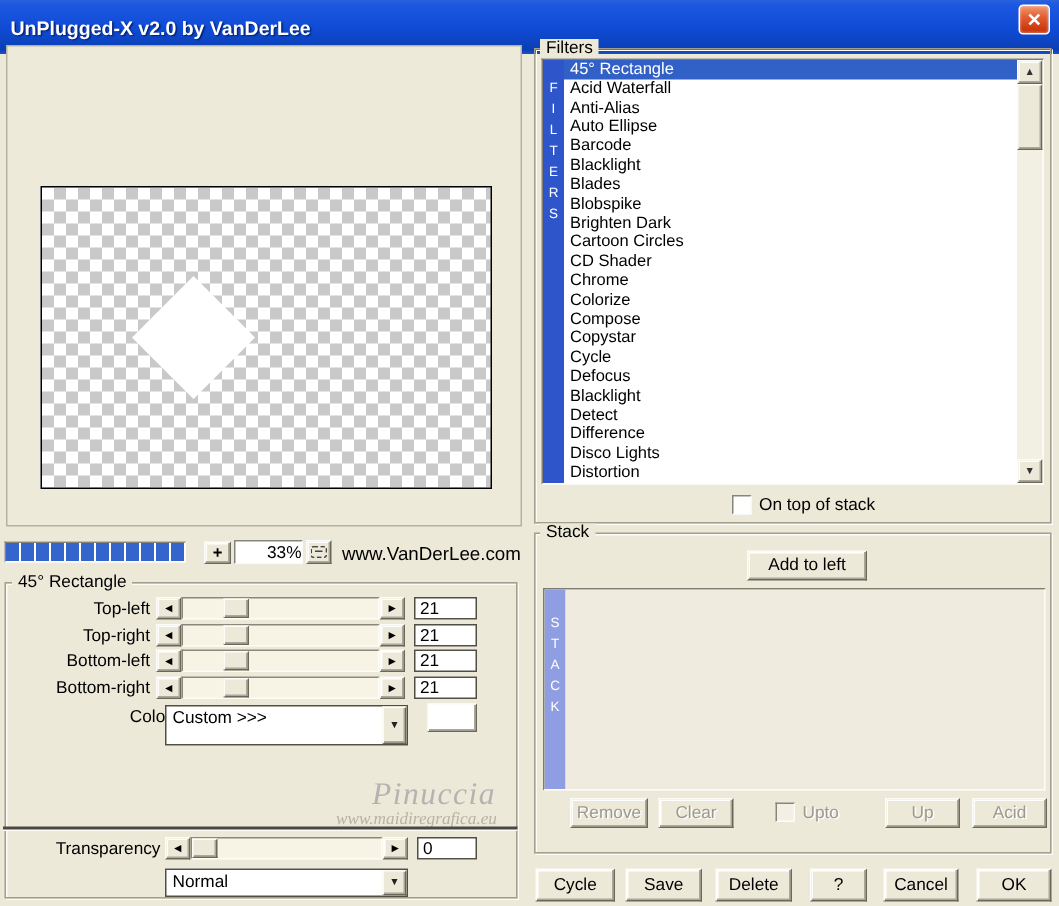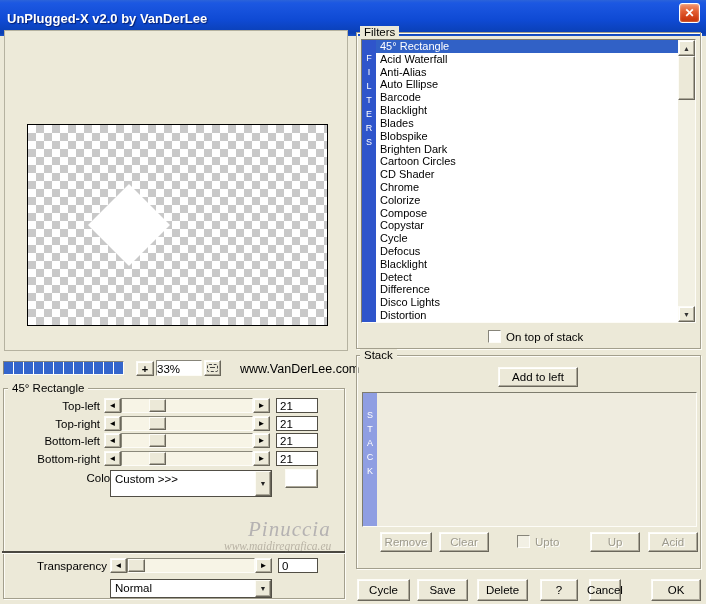--- a/index.html
+++ b/index.html
@@ -74,26 +74,26 @@
   
   .progressbar{
     position:absolute;left:3px;top:361px;width:121px;height:14px;background:#fff;
     border:1px solid;border-color:#87857a #fdfcf7 #fdfcf7 #87857a;
     background-image:repeating-linear-gradient(90deg,#3465cc 0 9px,#fff 9px 10px);
   }
   .plus-btn{left:136px;top:361px;width:18px;height:15px;font-weight:bold;font-size:11px;}
   .zoom-field{
     position:absolute;left:156px;top:360px;width:46px;height:16px;background:#fff;
     border:1px solid;border-color:#87857a #fdfcf7 #fdfcf7 #87857a;
-    text-align:left;font-size:11.5px;padding-top:2px;
+    text-align:right;font-size:11.5px;padding-top:2px;
   }
   .marquee-btn{left:204px;top:360px;width:17px;height:16px;}
   .marquee-icon{display:block;width:11px;height:8px;border:1px dashed #444;border-radius:2px;position:relative;}
   .marquee-icon::after{content:"";position:absolute;left:2px;top:2px;width:5px;height:1px;background:#444;}
-  .vdl-url{position:absolute;left:228px;top:362px;font-size:12.5px;margin-left:12px;}
+  .vdl-url{position:absolute;left:228px;top:362px;font-size:12.5px;}
   
   .slider-rows{position:absolute;left:0;top:398px;width:345px;}
   .slider-row{position:relative;height:15px;margin-bottom:2.5px;display:flex;align-items:stretch;}
   .slider-label{width:104px;text-align:right;padding:2px 4px 0 0;font-size:11.5px;white-space:nowrap;}
   .arrow-btn{position:static;width:17px;height:15px;font-size:8px;flex:none;}
   .slider-track{
     position:relative;width:132px;height:15px;background:#f7f4e6;flex:none;
     border:1px solid;border-color:#8a887a #fdfcf7 #fdfcf7 #8a887a;
   }
   .slider-thumb{
@@ -305,16 +305,16 @@
   <button class="btn3d disabled" style="left:439px;top:532px;width:50px;height:20px;">Clear</button>
   <span class="checkbox disabled" style="left:517px;top:535px;"></span>
   <span class="cb-label disabled" style="left:535px;top:536px;">Upto</span>
   <button class="btn3d disabled" style="left:590px;top:532px;width:50px;height:20px;">Up</button>
   <button class="btn3d disabled" style="left:648px;top:532px;width:50px;height:20px;">Acid</button>
 
   <button class="btn3d footer-btn" style="left:357px;width:53px;">Cycle</button>
   <button class="btn3d footer-btn" style="left:417px;width:51px;">Save</button>
   <button class="btn3d footer-btn" style="left:477px;width:51px;">Delete</button>
   <button class="btn3d footer-btn" style="left:540px;width:38px;">?</button>
-  <button class="btn3d footer-btn" style="left:589px;width:32px;">Cancel</button>
+  <button class="btn3d footer-btn" style="left:589px;width:50px;">Cancel</button>
   <button class="btn3d footer-btn" style="left:651px;width:50px;">OK</button>
 
 </div>
 
 </body></html>

